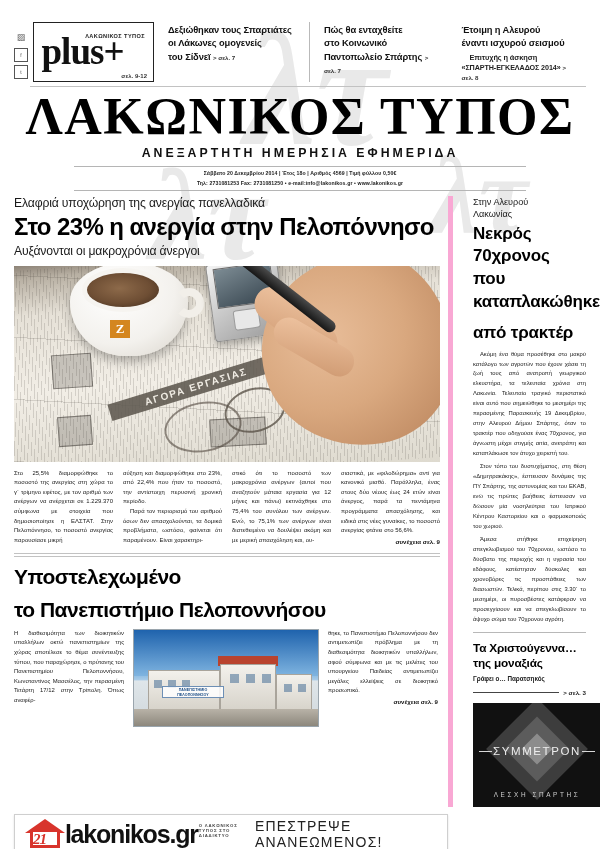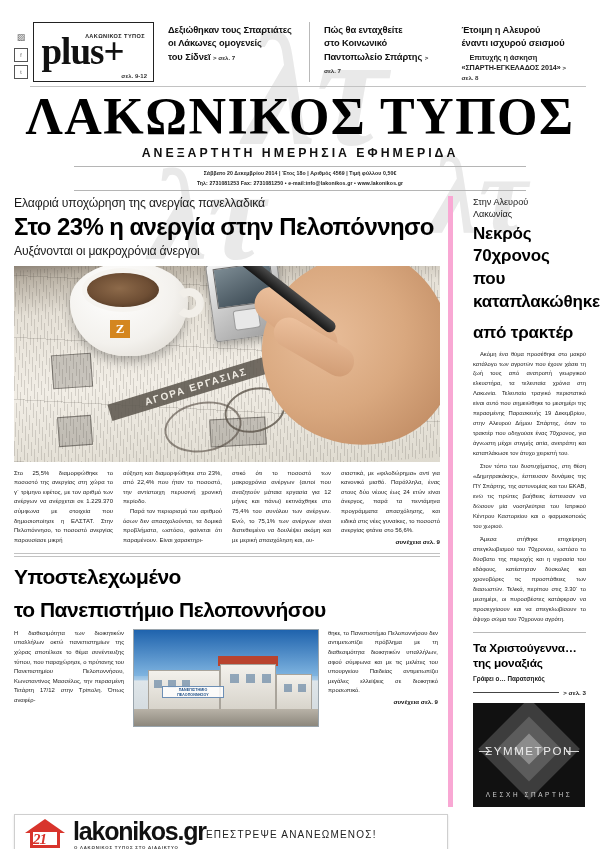--- a/index.html
+++ b/index.html
@@ -543,21 +543,21 @@
     display: flex;
     align-items: center;
     gap: 4px;
     margin-top: 7px;
   }
   .r-ref .line { flex: 1; border-top: 1px solid #444; }
   .r-ref .lbl { font-size: 6.2px; font-weight: bold; color: #222; }
 
   .sym-ad {
     position: relative;
-    width: 112px; height: 104px;
+    width: 128px; height: 104px;
     margin-top: 7px;
     background: #111;
     overflow: hidden;
   }
   .sym-dia {
     position: absolute;
     left: 50%; top: 44%;
     width: 72px; height: 72px;
     margin-left: -36px; margin-top: -36px;
     background: #3d3d3d;
@@ -642,40 +642,40 @@
     left: 8px; top: 12px;
     font-family: "Liberation Serif", serif;
     font-style: italic;
     font-weight: bold;
     font-size: 15px;
     color: #d8342c;
     letter-spacing: -1px;
   }
   .banner-brand {
     display: flex;
-    flex-direction: column;
+    flex-direction: row;
     justify-content: center;
   }
   .banner-brand .name {
     font-size: 25px;
     font-weight: bold;
     letter-spacing: -1.2px;
     line-height: 1;
     color: #111;
   }
   .banner-brand .tag {
     font-size: 4.3px;
     font-weight: bold;
     letter-spacing: 0.8px;
     color: #444;
     margin-top: 1px;
     margin-left: 1px;
   }
   .banner-cta {
-    font-size: 10px;
+    font-size: 14px;
     letter-spacing: 1.2px;
     color: #222;
   }
 </style>
 </head>
 <body>
 
 <div class="page">
 
   <div class="watermark">

